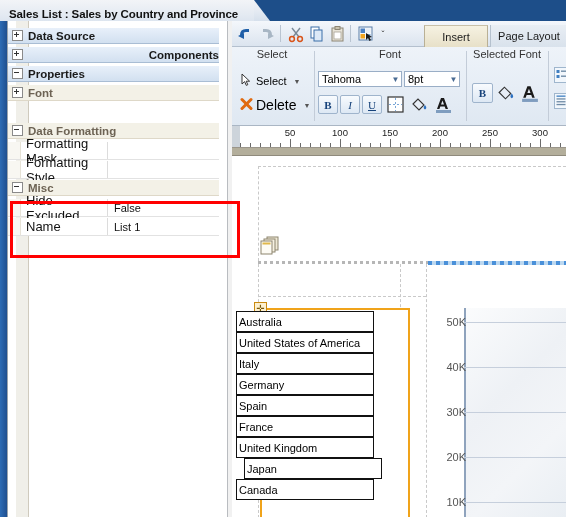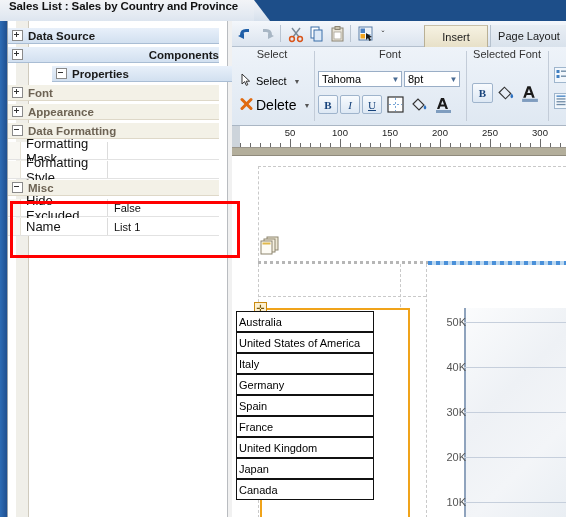--- a/index.html
+++ b/index.html
@@ -8,21 +8,21 @@
     font-family:"Liberation Sans", sans-serif;
     font-size:11px;color:#000;background:#fff;
     position:relative;
   }
   
   #tabbar{position:absolute;left:0;top:0;width:566px;height:21px;
     background:linear-gradient(to bottom,#2a5d99 0%,#1d4e89 48%,#174river 49%,#16427a 100%);
     background-color:#1d4e89;}
   #doctab{position:absolute;left:0;top:0;height:27px;width:254px;
     background:linear-gradient(to bottom,#f2f4f7 0%,#e4eaf2 55%,#d6e0ec 100%);
-    display:flex;}
+    display:flex;align-items:center;}
   #doctab .tl{font-weight:bold;font-size:11.5px;color:#111;padding-left:9px;letter-spacing:-0.1px;}
   #doctab-slant{position:absolute;left:254px;top:0;width:16px;height:21px;
     background:linear-gradient(to bottom,#f2f4f7 0%,#e4eaf2 55%,#d6e0ec 100%);
     clip-path:polygon(0 0,100% 100%,0 100%);}
 
   
   #leftpanel{position:absolute;left:0;top:21px;width:232px;height:496px;background:#dfe3e8;}
   #leftstrip{position:absolute;left:0;top:0;width:7px;height:496px;
     background:linear-gradient(to right,#2d6cb5,#1f4f8f);}
   #leftinner{position:absolute;left:7px;top:0;width:225px;height:496px;
@@ -146,32 +146,28 @@
   </div>
 
   <div class="sect-major" style="top:7px;">
     <span class="expander plus"></span>
     <span class="lbl">Data Source</span>
   </div>
   <div class="sect-major" style="top:26px;justify-content:space-between;">
     <span class="expander plus"></span>
     <span class="lbl">Components</span>
   </div>
-  <div class="sect-major" style="top:45px;margin-left:44px;">
+  <div class="sect-major" style="top:45px;">
     <span class="expander"></span>
     <span class="lbl">Properties</span>
   </div>
 
   <div class="sect-minor" style="top:64px;">
     <span class="expander plus"></span>
     <span class="lbl">Font</span>
-  </div>
-  <div class="sect-minor" style="top:83px;">
-    <span class="expander plus"></span>
-    <span class="lbl">Appearance</span>
   </div>
   <div class="sect-minor" style="top:102px;">
     <span class="expander"></span>
     <span class="lbl">Data Formatting</span>
   </div>
 
   <div class="proprow" style="top:121px;">
     <span class="gut"></span>
     <span class="pname">Formatting Mask</span>
     <span class="pval"></span>
@@ -449,21 +445,21 @@
       </div>
     <div class="listrow" style="top:239px;">
         <span>Spain</span>
       </div>
     <div class="listrow" style="top:260px;">
         <span>France</span>
       </div>
     <div class="listrow" style="top:281px;">
         <span>United Kingdom</span>
       </div>
-    <div class="listrow" style="top:302px;">
+    <div class="listrow" style="top:302px;margin-left:8px;">
         <span>Japan</span>
       </div>
     <div class="listrow" style="top:323px;">
         <span>Canada</span>
       </div>
 
     <div id="chart">
       <div id="plotarea"></div>
       <div id="yaxis"></div>
 

